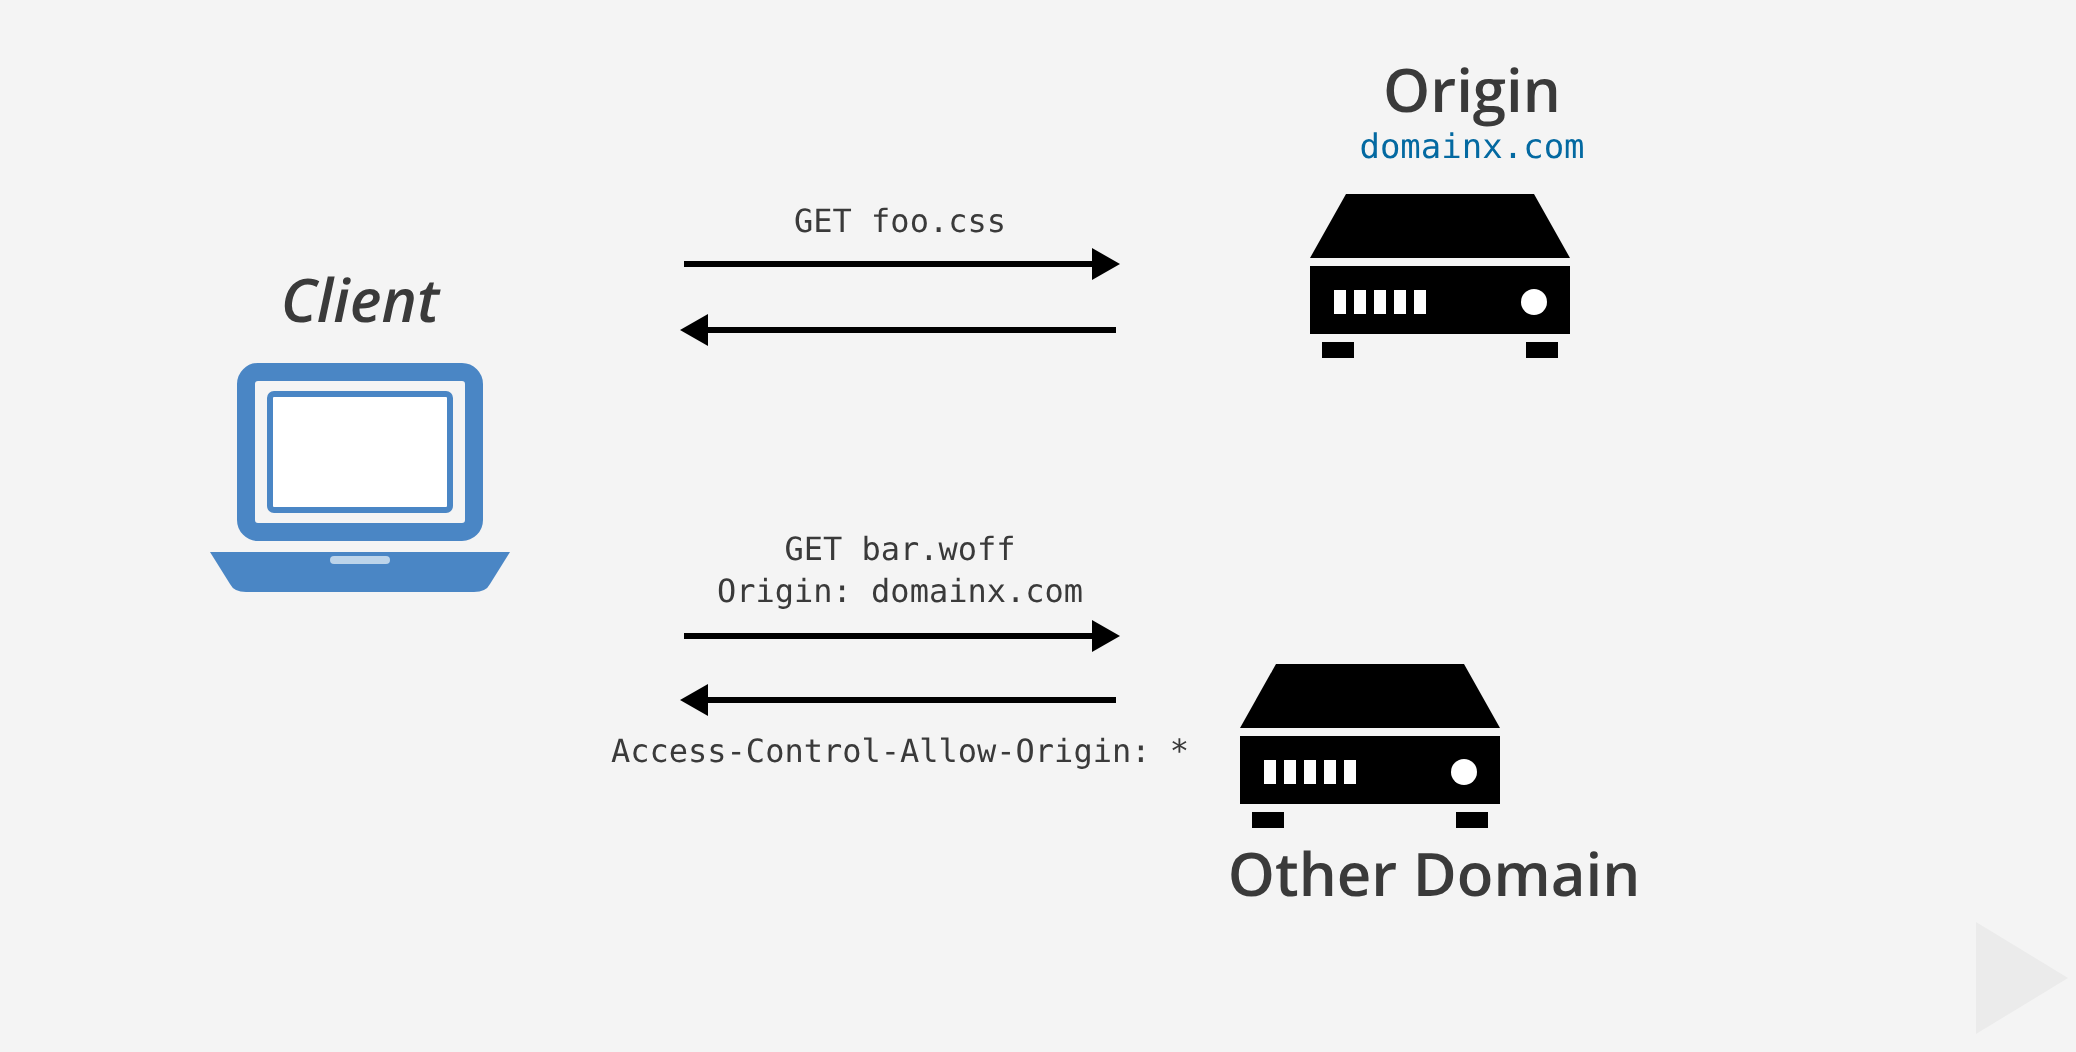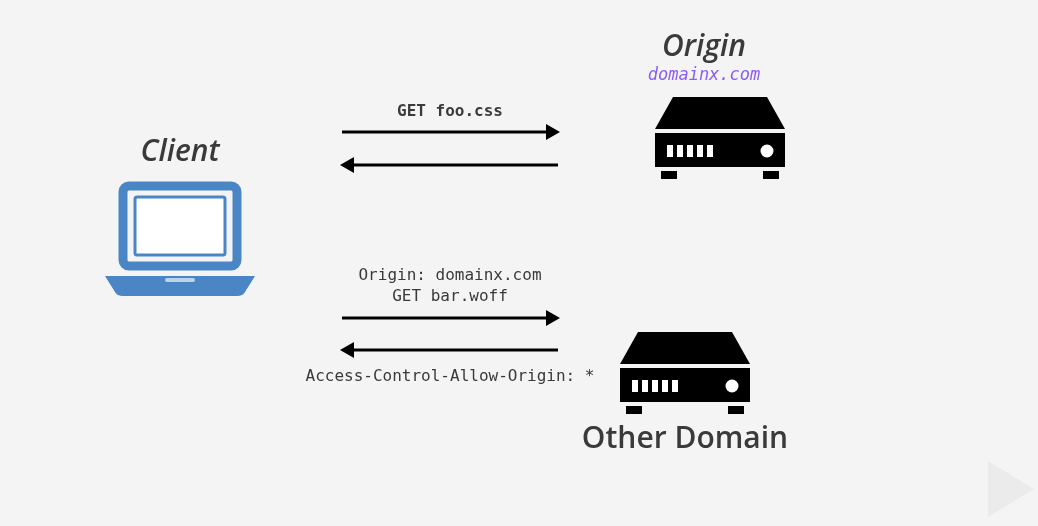--- a/index.html
+++ b/index.html
@@ -25,21 +25,21 @@
     line-height: 1.15;
   }
   .title {
     font-size: 30px;
     font-weight: 600;
     color: #3a3a3a;
   }
   .subtitle {
     font-size: 17px;
     font-weight: 400;
-    color: #8b5cf6;
+    color: #0369a1;
     margin-top: 2px;
     font-family: "Menlo", "Consolas", "DejaVu Sans Mono", monospace;
   }
   .arrow-label {
     font-size: 16px;
     color: #3a3a3a;
     font-family: "Menlo", "Consolas", "DejaVu Sans Mono", monospace;
     text-align: center;
     line-height: 1.3;
   }
@@ -77,21 +77,21 @@
     <svg width="170" height="120" viewBox="0 0 170 120">
       <g fill="none" stroke="#4a86c5" stroke-width="9" stroke-linejoin="round">
         <rect x="28" y="6" width="114" height="80" rx="6" ry="6" fill="#f4f4f4"></rect>
       </g>
       <rect x="40" y="17" width="90" height="58" rx="2" fill="#ffffff" stroke="#4a86c5" stroke-width="3"></rect>
       <path d="M10 96 L160 96 L150 112 Q148 116 142 116 L28 116 Q22 116 20 112 Z" fill="#4a86c5"></path>
       <rect x="70" y="98" width="30" height="4" rx="2" fill="#bcd4ea"></rect>
     </svg>
   </div>
 
-  <div class="label" style="left:584px; top:28px; width:240px;font-style:italic;">
+  <div class="label" style="left:616px; top:28px; width:240px;">
     <div class="title">Origin</div>
     <div class="subtitle">domainx.com</div>
   </div>
 
   <div class="icon-box" style="left:655px; top:97px;">
     <svg width="130" height="85" viewBox="0 0 130 85">
       <polygon points="18,0 112,0 130,32 0,32" fill="#000"></polygon>
       <rect x="0" y="36" width="130" height="34" fill="#000"></rect>
       <g fill="#fff">
         <rect x="12" y="48" width="6" height="12"></rect>
@@ -99,36 +99,36 @@
         <rect x="32" y="48" width="6" height="12"></rect>
         <rect x="42" y="48" width="6" height="12"></rect>
         <rect x="52" y="48" width="6" height="12"></rect>
         <circle cx="112" cy="54" r="6.5"></circle>
       </g>
       <rect x="6" y="74" width="16" height="8" fill="#000"></rect>
       <rect x="108" y="74" width="16" height="8" fill="#000"></rect>
     </svg>
   </div>
 
-  <div class="label arrow-label" style="left:340px; top:101px; width:220px;font-weight:bold;">
+  <div class="label arrow-label" style="left:340px; top:101px; width:220px;">
     <div>GET foo.css</div>
   </div>
   <svg class="arrow" style="left:340px; top:122px;" width="220" height="20">
     <line x1="2" y1="10" x2="206" y2="10"></line>
     <polygon points="206,2 206,18 220,10"></polygon>
   </svg>
 
   <svg class="arrow" style="left:340px; top:155px;" width="220" height="20">
     <line x1="14" y1="10" x2="218" y2="10"></line>
     <polygon points="14,2 14,18 0,10"></polygon>
   </svg>
 
   <div class="label arrow-label" style="left:340px; top:265px; width:220px;">
+    <div>GET bar.woff</div>
     <div>Origin: domainx.com</div>
-    <div>GET bar.woff</div>
   </div>
   <svg class="arrow" style="left:340px; top:308px;" width="220" height="20">
     <line x1="2" y1="10" x2="206" y2="10"></line>
     <polygon points="206,2 206,18 220,10"></polygon>
   </svg>
 
   <svg class="arrow" style="left:340px; top:340px;" width="220" height="20">
     <line x1="14" y1="10" x2="218" y2="10"></line>
     <polygon points="14,2 14,18 0,10"></polygon>
   </svg>
@@ -146,21 +146,21 @@
         <rect x="32" y="48" width="6" height="12"></rect>
         <rect x="42" y="48" width="6" height="12"></rect>
         <rect x="52" y="48" width="6" height="12"></rect>
         <circle cx="112" cy="54" r="6.5"></circle>
       </g>
       <rect x="6" y="74" width="16" height="8" fill="#000"></rect>
       <rect x="108" y="74" width="16" height="8" fill="#000"></rect>
     </svg>
   </div>
 
-  <div class="label" style="left:550px; top:420px; width:270px;">
+  <div class="label" style="left:582px; top:420px; width:270px;">
     <div class="title">Other Domain</div>
   </div>
 
   <div class="chevron">
     <svg width="46" height="56" viewBox="0 0 46 56">
       <polygon points="0,0 46,28 0,56" fill="#888"></polygon>
     </svg>
   </div>
 
 </div>

